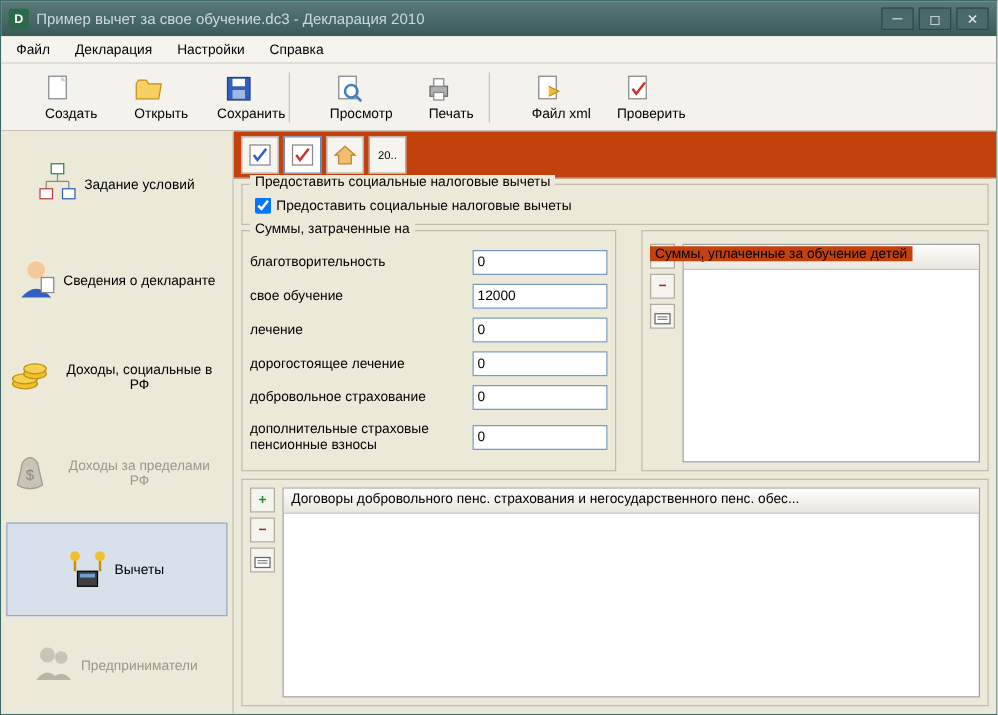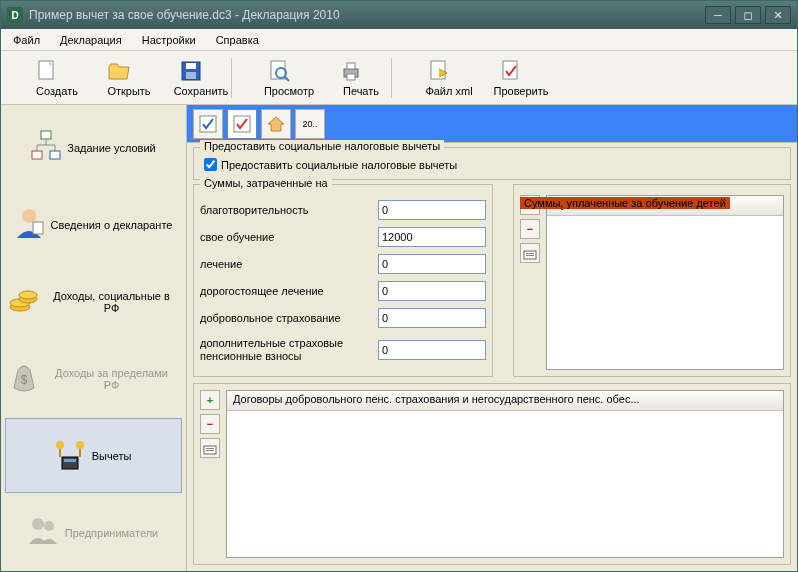--- a/index.html
+++ b/index.html
@@ -26,21 +26,21 @@
 
 .sidebar { width: 186px; background: #ece9d8; border-right: 1px solid #c0bcb0; display: flex; flex-direction: column; padding-top: 4px; }
 .side-item { height: 76px; display: flex; flex-direction: row; align-items: center; justify-content: center; cursor: pointer; border: 1px solid transparent; margin: 1px 4px; }
 .side-item.disabled { color: #9a9890; cursor: default; }
 .side-item.selected { border: 1px solid #9aa8c8; background: #d8e0ec; }
 .side-item .si-ico { width: 36px; height: 34px; margin-bottom: 4px; display:flex;align-items:center;justify-content:center; }
 .side-item .si-lbl { font-size: 11px; text-align: center; padding: 0 4px; }
 
 .content { flex: 1; display: flex; flex-direction: column; background: #ece9d8; }
 
-.page-toolbar { height: 38px; background: #3b82f6; display: flex; align-items: center; padding: 0 6px; gap: 4px; border-bottom: 1px solid #c0bcb0; }
+.page-toolbar { height: 38px; background: #c2410c; display: flex; align-items: center; padding: 0 6px; gap: 4px; border-bottom: 1px solid #c0bcb0; }
 .page-toolbar .pt-btn { width: 30px; height: 30px; border: 1px solid #b0ac9e; background: #f5f4ee; display: flex; align-items: center; justify-content: center; cursor: pointer; }
 .page-toolbar .pt-btn.active { border: 1px solid #6a88c0; background: #fff; }
 
 .group { border: 1px solid #c0bcb0; margin: 4px 6px 2px 6px; padding: 4px 6px 6px 6px; position: relative; background: #ece9d8; }
 .group .legend { position: absolute; top: -8px; left: 6px; background: #ece9d8; padding: 0 4px; font-size: 11px; }
 .group .chk-row { display: flex; align-items: center; gap: 4px; margin: 6px 0 2px 4px; }
 
 .form-area { display: flex; gap: 20px; }
 .left-col { width: 300px; border: 1px solid #c0bcb0; margin: 2px 0 2px 6px; position: relative; padding: 10px 6px 6px 6px; }
 .left-col .legend { position: absolute; top: -8px; left: 6px; background: #ece9d8; padding: 0 4px; }

